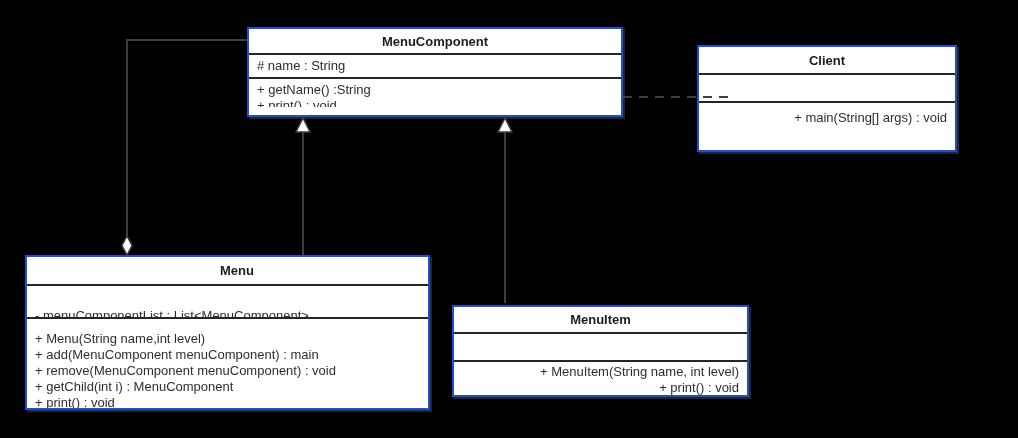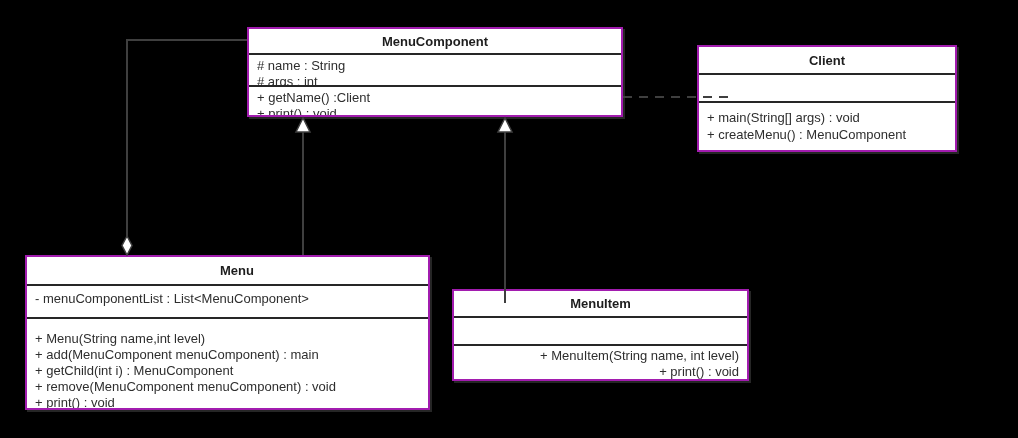--- a/index.html
+++ b/index.html
@@ -1,98 +1,97 @@
 <!DOCTYPE html>
 <html><head>
 <meta charset="utf-8">
 <style>
   * { margin:0; padding:0; box-sizing:border-box; }
   html,body { background:#000; }
   body { font-family:"Liberation Sans", sans-serif; }
   .stage { position:relative; width:1018px; height:438px; background:#000; overflow:hidden; }
 
   .uml-class {
-    position:absolute; background:#fff; border:2px solid #a21caf;
+    position:absolute; background:#fff; border:2px solid #1d4ed8;
     color:#2e2e2e; box-shadow:2px 2px 0 rgba(110,110,110,0.35);
     display:flex; flex-direction:column;
   }
   .uml-title {
     font-weight:bold; font-size:13px; color:#1d1d1d;
     display:flex; align-items:center; justify-content:center;
     flex:0 0 auto;
   }
   .uml-section {
     border-top:2px solid #262626; font-size:13px; line-height:16px;
     padding:3px 8px 0 8px; white-space:nowrap; overflow:hidden; flex:0 0 auto;
   }
   .uml-member { height:16px; }
 
   
   #box-menucomponent { left:247px; top:27px; width:376px; height:90px; }
   #box-menucomponent .uml-title { height:24px; }
-  #box-menucomponent .uml-attrs { height:32px; }
+  #box-menucomponent .uml-attrs { height:24px; }
   #box-menucomponent .uml-methods { height:30px; }
 
   
   #box-client { left:697px; top:45px; width:260px; height:107px; }
   #box-client .uml-title { height:26px; }
   #box-client .uml-attrs { height:28px; }
   #box-client .uml-methods { height:49px; padding-top:6px; line-height:17px; }
-  #box-client .uml-member { height:17px; }
+  #box-client .uml-member { height:17px;text-align:right; }
 
   
   #box-menu { left:25px; top:255px; width:405px; height:155px; }
   #box-menu .uml-title { height:27px;margin-left:19px; }
-  #box-menu .uml-attrs { height:33px; padding-top:5px; }
+  #box-menu .uml-attrs { height:33px; padding-top:22px; }
   #box-menu .uml-methods { height:91px; padding-top:12px; }
 
   
-  #box-menuitem { left:452px; top:289px; width:297px; height:92px; }
+  #box-menuitem { left:452px; top:305px; width:297px; height:92px; }
   #box-menuitem .uml-title { height:25px; }
   #box-menuitem .uml-attrs { height:28px; }
   #box-menuitem .uml-methods { height:35px; padding-top:2px;text-align:right; }
 
   svg.connectors { position:absolute; left:0; top:0; width:1018px; height:438px; pointer-events:none; }
 </style>
 </head>
 <body>
 
 <div class="stage">
 
   <div class="uml-class" id="box-menucomponent">
     <div class="uml-title">MenuComponent</div>
     <div class="uml-section uml-attrs">
         <div class="uml-member"># name : String</div>
         <div class="uml-member"># args : int</div>
       </div>
     <div class="uml-section uml-methods">
-        <div class="uml-member">+ getName() :Client</div>
+        <div class="uml-member">+ getName() :String</div>
         <div class="uml-member">+ print() : void</div>
       </div>
   </div>
 
   <div class="uml-class" id="box-client">
     <div class="uml-title">Client</div>
     <div class="uml-section uml-attrs"></div>
     <div class="uml-section uml-methods">
         <div class="uml-member">+ main(String[] args) : void</div>
-        <div class="uml-member">+ createMenu() : MenuComponent</div>
       </div>
   </div>
 
   <div class="uml-class" id="box-menu">
     <div class="uml-title">Menu</div>
     <div class="uml-section uml-attrs">
         <div class="uml-member">- menuComponentList : List&lt;MenuComponent&gt;</div>
       </div>
     <div class="uml-section uml-methods">
         <div class="uml-member">+ Menu(String name,int level)</div>
         <div class="uml-member">+ add(MenuComponent menuComponent) : main</div>
+        <div class="uml-member">+ remove(MenuComponent menuComponent) : void</div>
         <div class="uml-member">+ getChild(int i) : MenuComponent</div>
-        <div class="uml-member">+ remove(MenuComponent menuComponent) : void</div>
         <div class="uml-member">+ print() : void</div>
       </div>
   </div>
 
   <div class="uml-class" id="box-menuitem">
     <div class="uml-title">MenuItem</div>
     <div class="uml-section uml-attrs"></div>
     <div class="uml-section uml-methods">
         <div class="uml-member">+ MenuItem(String name, int level)</div>
         <div class="uml-member">+ print() : void</div>

